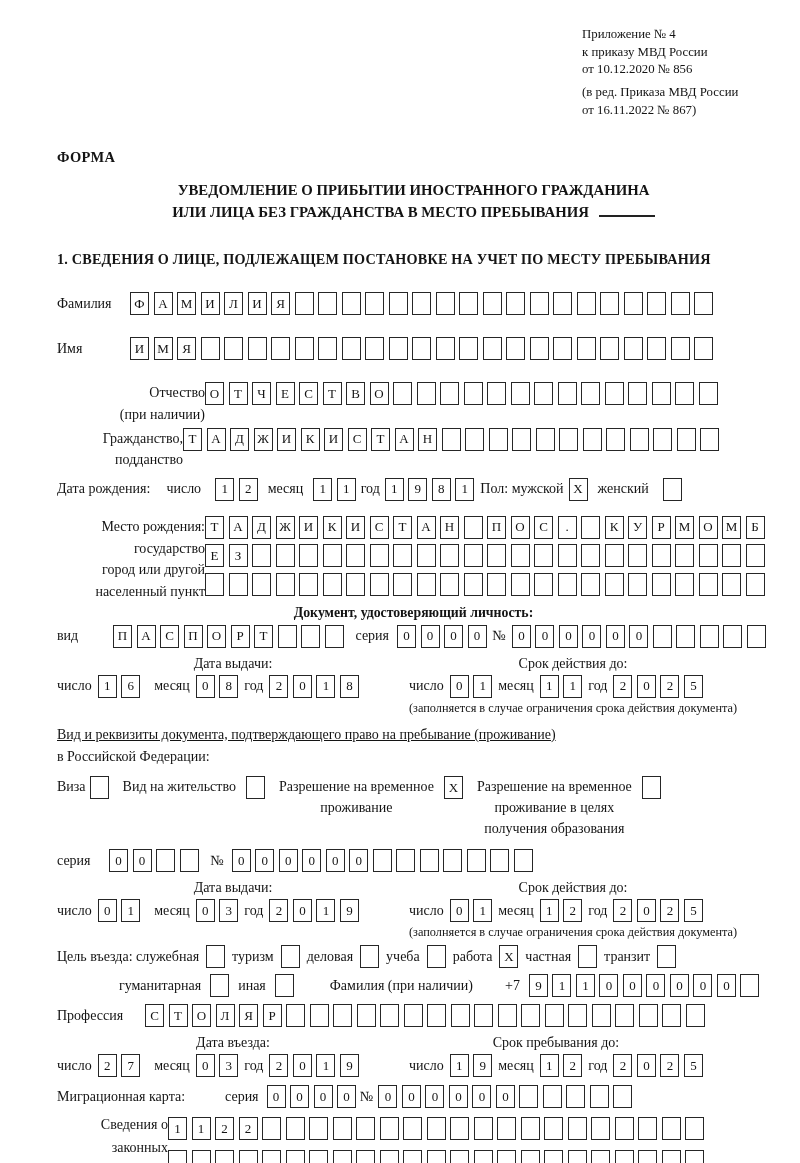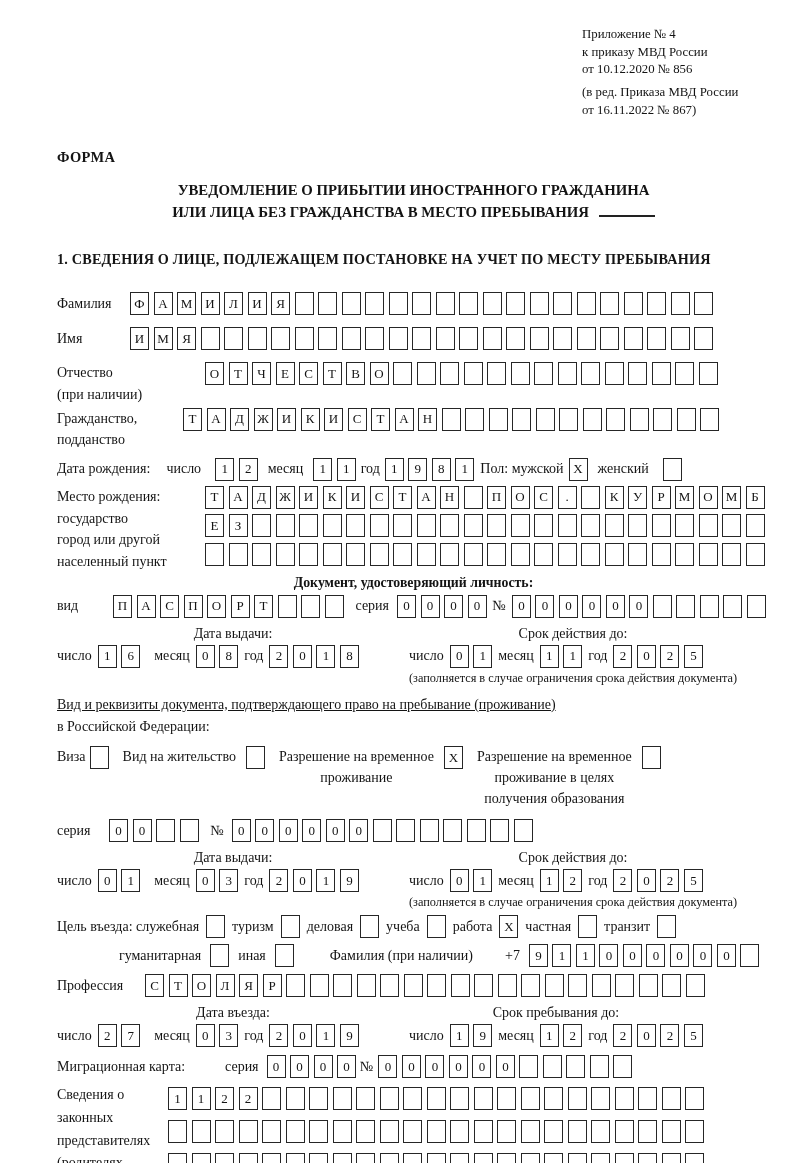--- a/index.html
+++ b/index.html
@@ -9,28 +9,28 @@
     font-family:"Liberation Serif","DejaVu Serif",serif;
     color:#141414;position:relative;overflow:hidden;background:#fff;border-radius:7px;
   }
   .hdr{width:190px;margin-left:auto;margin-right:-2px;font-size:12.8px;line-height:1.38;}
   .hdr .blk2{margin-top:5px;}
   .forma{font-weight:bold;font-size:14.5px;margin:30px 32px 0 0;letter-spacing:.3px;}
   .title{text-align:center;font-weight:bold;font-size:14.8px;line-height:1.45;margin-top:14px;}
   .title .uline{display:inline-block;width:56px;border-bottom:2px solid #222;height:12px;margin-left:10px;}
   .sec-head{font-weight:bold;font-size:14.2px;margin-top:28px;letter-spacing:.2px;}
   .lbl{font-size:14px;white-space:nowrap;}
-  .row{display:flex;align-items:center;margin-top:12px;}
+  .row{display:flex;align-items:center;margin-top:22px;}
   .cells{display:flex;gap:4.5px;flex-wrap:nowrap;}
   .cell{
     flex:none;width:19px;height:23px;box-sizing:border-box;
     border:1.6px solid #262626;display:flex;align-items:center;justify-content:center;
     font-size:13px;background:#fff;
   }
-  .labelcol{flex:none;font-size:14px;line-height:1.55;}
+  .labelcol{flex:none;font-size:14px;line-height:1.55;text-align:right;}
   .toprow{align-items:flex-start;}
   .stack .cells{margin-bottom:5.5px;}
   .center-b{font-weight:bold;font-size:13.8px;text-align:center;margin-top:8px;}
   .dates-row{display:flex;margin-top:8px;}
   .date-head{font-size:14px;text-align:center;margin-bottom:3px;}
   .dategrp{display:flex;align-items:center;gap:6px;}
   .dategrp .cells{gap:4.5px;}
   .date-note{font-size:12.3px;margin-top:3px;white-space:nowrap;}
   .plain{font-size:14px;line-height:1.6;}
   .opts{display:flex;align-items:flex-start;margin-top:8px;gap:14px;}
@@ -219,21 +219,21 @@
         <span class="cell">X</span>
       </span>
     <span class="inlinegap" style="width:10px;"></span>
     <span class="lbl">женский</span>
     <span class="inlinegap" style="width:14px;"></span>
     <span class="cells">
         <span class="cell"></span>
       </span>
   </div>
 
-  <div class="row toprow stack" style="margin-top:5px;">
+  <div class="row toprow stack" style="margin-top:15px;">
     <span class="labelcol" style="width:148px;">
       <span style="display:block;">Место рождения:</span>
       <span style="display:block;">государство</span>
       <span style="display:block;">город или другой</span>
       <span style="display:block;">населенный пункт</span>
     </span>
     <span>
       <span class="cells">
           <span class="cell">Т</span>
           <span class="cell">А</span>

